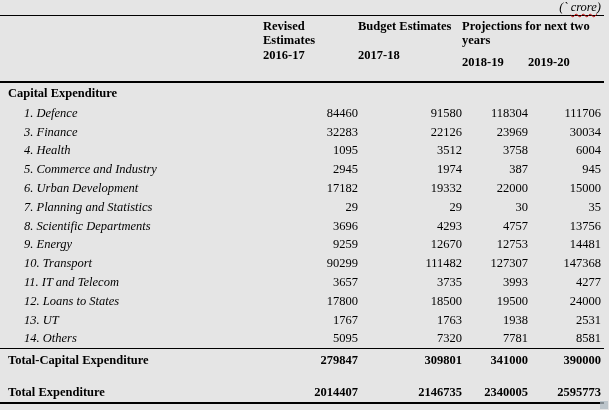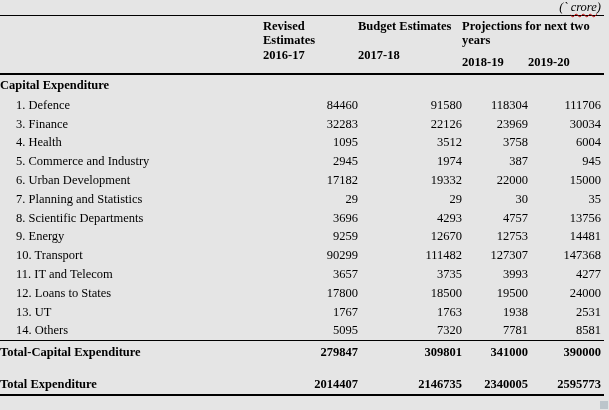--- a/index.html
+++ b/index.html
@@ -46,29 +46,29 @@
   .hdr-title th{
     vertical-align:top;
     line-height:13.5px;
     padding-top:4px;
     height:26px;
     text-align:left;
     font-size:12.5px;
   }
   .hdr-years th{height:23px;text-align:left;}
   .hdr-years th.top{vertical-align:top;padding-top:1px;}
-  .hdr-years th.bottom{vertical-align:bottom;padding-bottom:3px;}
+  .hdr-years th.bottom{vertical-align:bottom;padding-bottom:11px;}
   tbody.items{border-bottom:1.5px solid #000;}
   tr.section td{
     height:21px;vertical-align:middle;
     font-weight:bold;
   }
   tr.item td{height:18.8px;vertical-align:middle;}
-  td.label{text-align:left;padding-left:0;}
-  tr.item td.label{padding-left:16px;}
+  td.label{text-align:left;padding-left:8px;}
+  tr.item td.label{padding-left:24px;font-style:italic;}
   td.num{text-align:right;}
   td.num.last{padding-right:3px;}
   tr.total-capital td{height:23px;vertical-align:middle;font-weight:bold;}
   tr.spacer td{height:11px;}
   tr.total td{height:19px;vertical-align:middle;font-weight:bold;}
   .artifact{
     position:absolute;
     right:1px;bottom:1px;
     width:8px;height:8px;
     background:#adb9c2;

